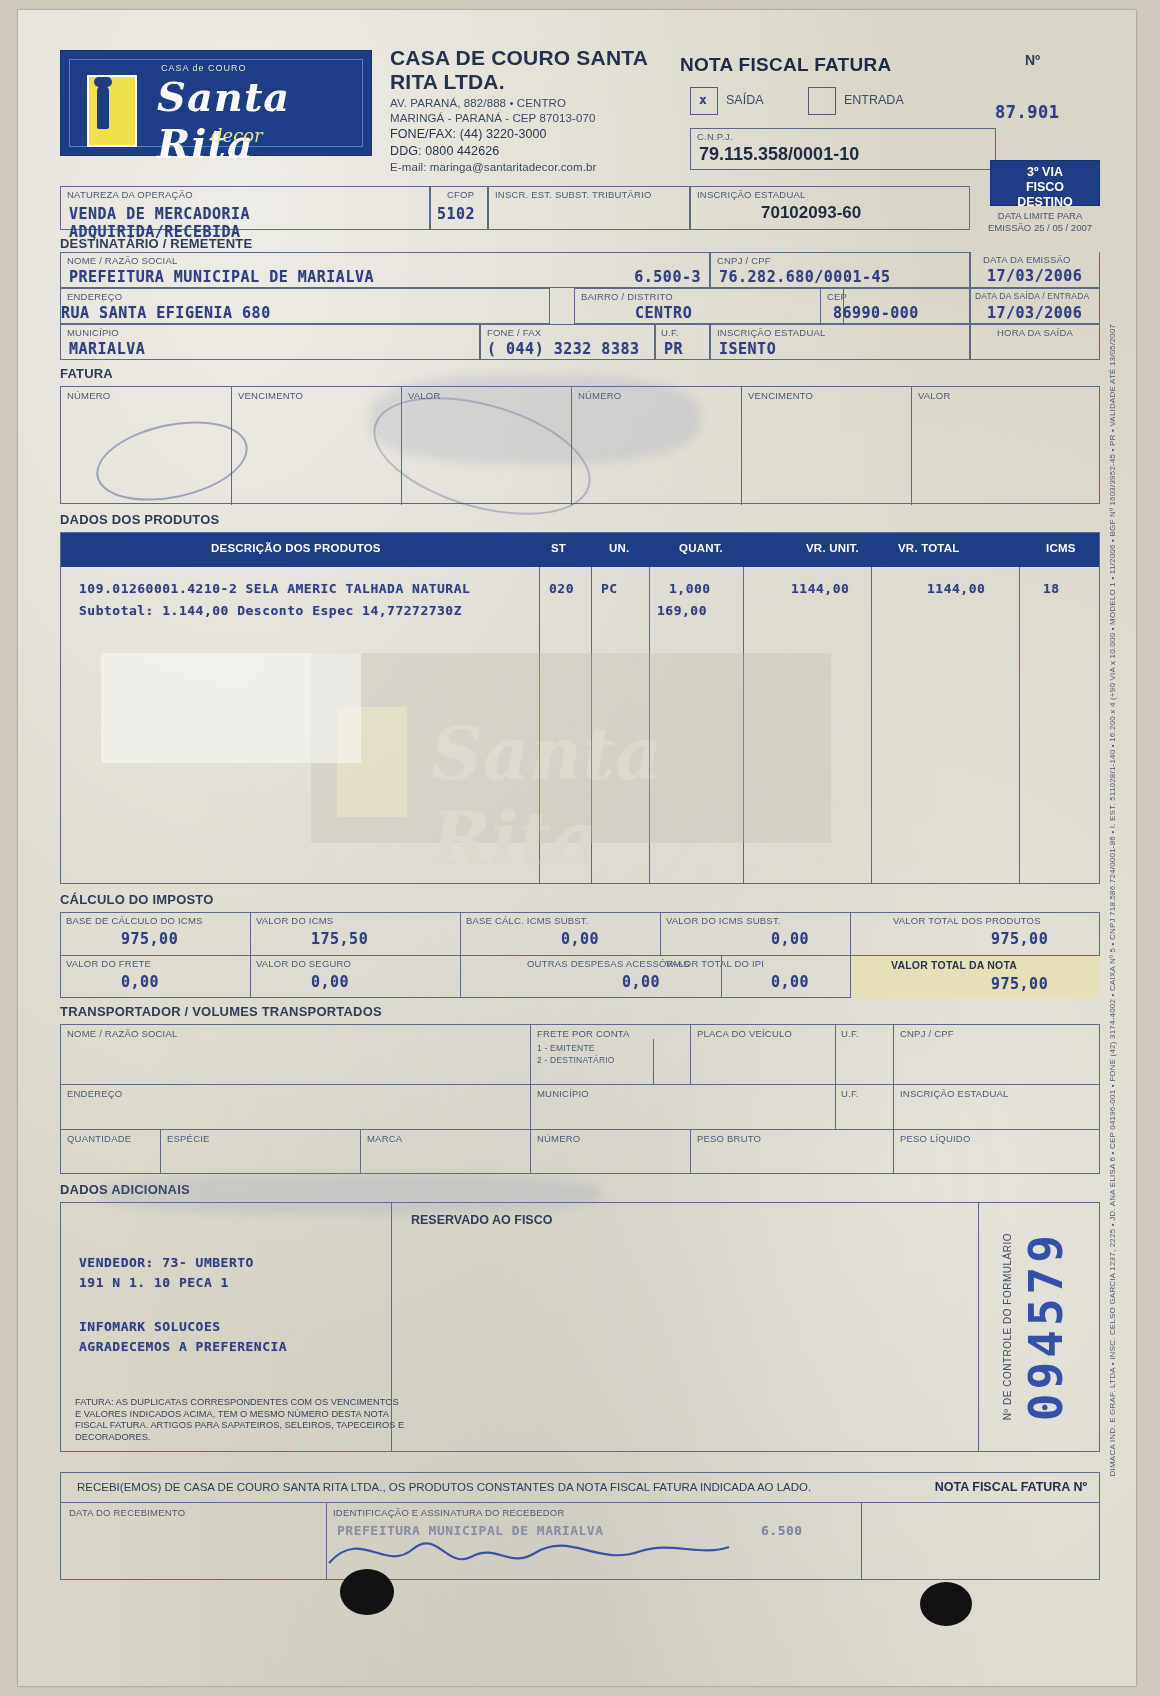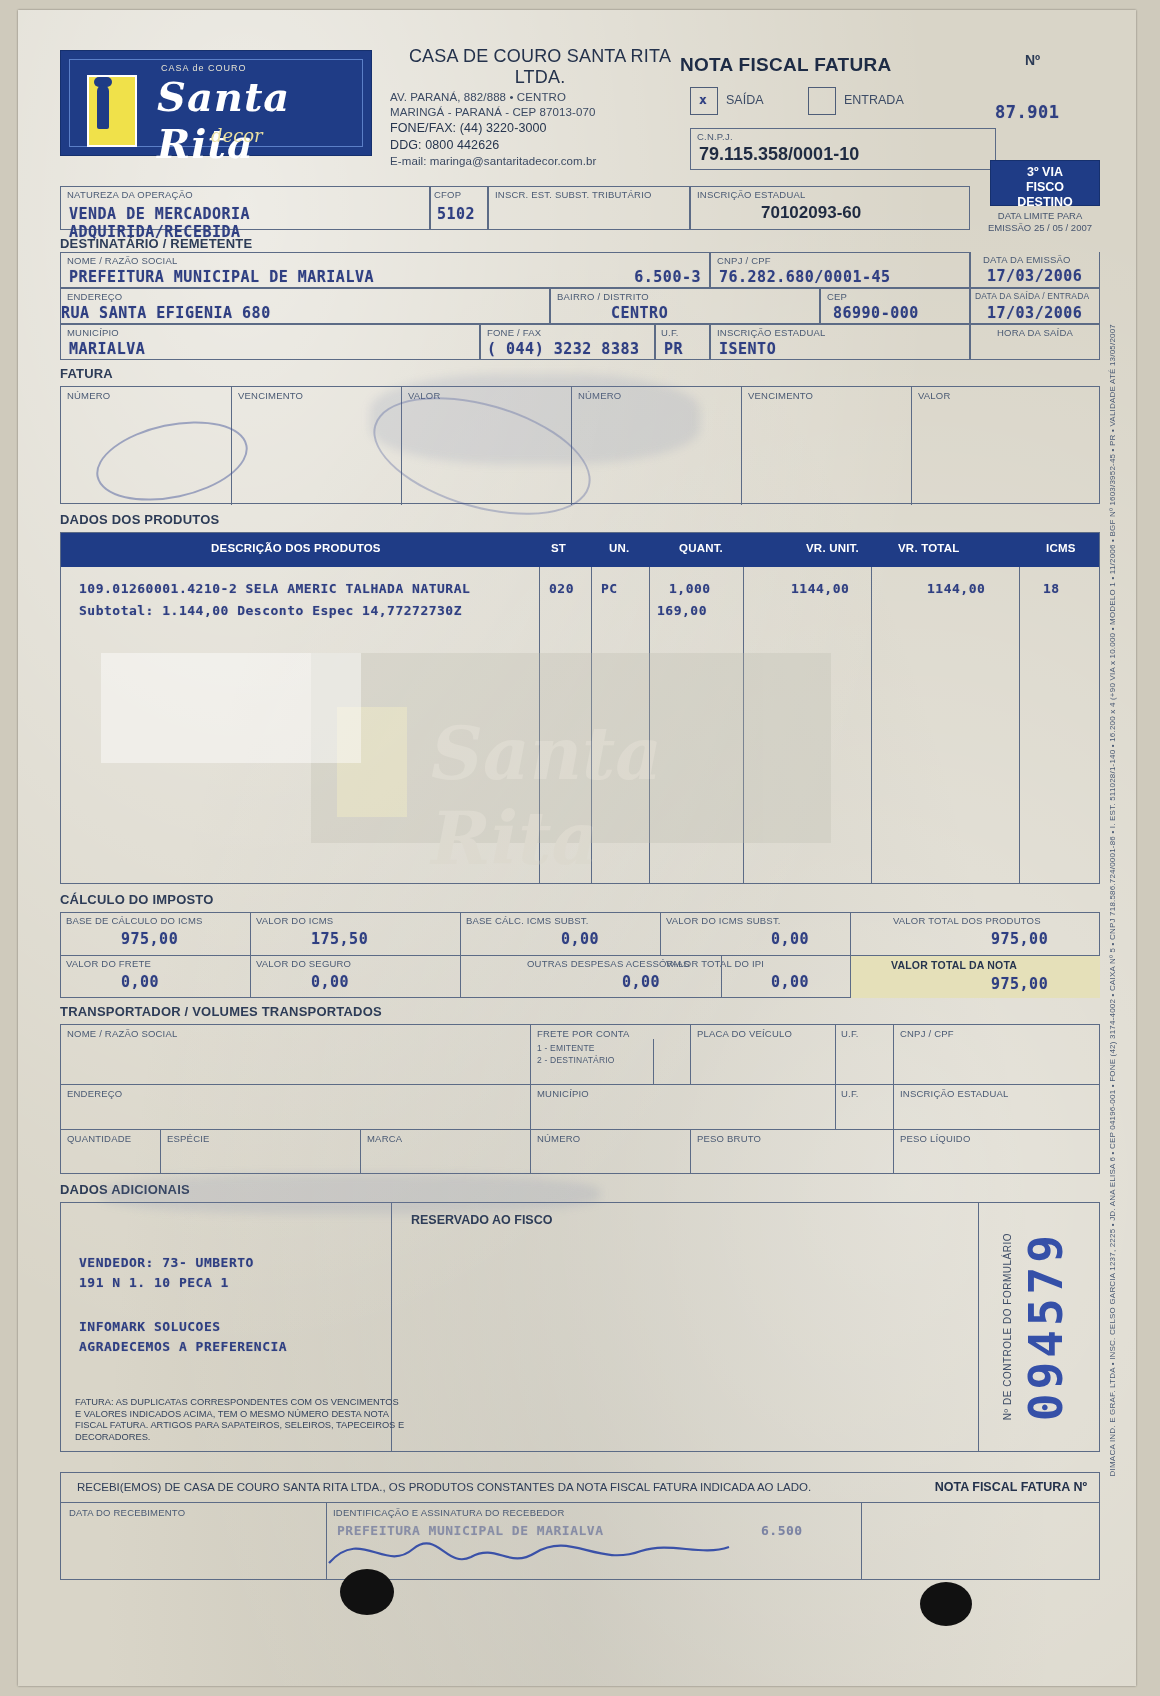--- a/index.html
+++ b/index.html
@@ -44,21 +44,21 @@
     position:absolute;left:96px;top:22px;font-family:"DejaVu Serif",serif;font-style:italic;
     font-size:40px;color:#ffffff;font-weight:bold;letter-spacing:1px;
   }
   #logo .small{position:absolute;left:100px;top:12px;font-size:9px;color:#e7e3d2;letter-spacing:1px;}
   #logo .decor{position:absolute;left:150px;top:74px;font-family:"DejaVu Serif",serif;font-style:italic;font-size:18px;color:#e9dfa0;}
   #logo .yellow{position:absolute;left:26px;top:24px;width:46px;height:68px;background:#f0e14a;border:2px solid #fff;}
   #logo .yshape{position:absolute;left:36px;top:34px;width:12px;height:44px;background:#1f3c86;border-radius:6px 6px 2px 2px;}
   #logo .ydot{position:absolute;left:33px;top:26px;width:18px;height:10px;background:#1f3c86;border-radius:9px;}
 
   #company{position:absolute;left:350px;top:22px;width:300px;}
-  #company .name{font-size:18px;font-weight:normal;color:#24324c;letter-spacing:.2px;text-align:center;}
+  #company .name{font-size:21px;font-weight:bold;color:#24324c;letter-spacing:.2px;}
   #company .line{font-size:11.5px;color:#3b4a63;margin-top:3px;letter-spacing:.1px;}
   #company .strong{font-weight:normal;font-size:12.5px;color:#27364f;}
 
   #nfTitle{position:absolute;left:640px;top:30px;font-size:19px;font-weight:bold;color:#1d2b45;letter-spacing:.3px;}
   #numLbl{position:absolute;left:985px;top:28px;font-size:14px;font-weight:bold;color:#2b3a55;}
   #numVal{position:absolute;left:955px;top:78px;}
 
   #saidaBox{position:absolute;left:650px;top:60px;width:280px;height:34px;}
   .chk{position:absolute;width:26px;height:26px;border:1px solid #4e5d78;top:3px;}
   #cnpjBox{left:650px;top:104px;width:306px;height:42px;}
@@ -72,21 +72,21 @@
 
   #dlim{position:absolute;left:940px;top:186px;width:120px;text-align:center;font-size:9.5px;color:#46556f;line-height:12px;}
   #destTitle{position:absolute;left:20px;top:212px;}
   #emiBox{left:930px;top:228px;width:130px;height:36px;}
   #dtsaidaBox{left:930px;top:264px;width:130px;height:36px;}
   #hrsaidaBox{left:930px;top:300px;width:130px;height:36px;}
 
   #nomeBox{left:20px;top:228px;width:650px;height:36px;}
   #cnpjcpfBox{left:670px;top:228px;width:260px;height:36px;}
   #endBox{left:20px;top:264px;width:490px;height:36px;}
-  #bairroBox{left:510px;top:264px;width:270px;height:36px;}
+  #bairroBox{left:534px;top:264px;width:270px;height:36px;}
   #cepBox{left:780px;top:264px;width:150px;height:36px;}
   #munBox{left:20px;top:300px;width:420px;height:36px;}
   #foneBox{left:440px;top:300px;width:175px;height:36px;}
   #ufBox{left:615px;top:300px;width:55px;height:36px;}
   #ieDestBox{left:670px;top:300px;width:260px;height:36px;}
 
   #faturaTitle{position:absolute;left:20px;top:342px;}
   #fatBox{left:20px;top:362px;width:1040px;height:118px;}
   .fatcell{position:absolute;top:0;height:118px;border-left:1px solid #5c6b86;box-sizing:border-box;}
 
@@ -187,21 +187,21 @@
     <div id="dlim">
       <div>DATA LIMITE PARA</div>
       <div>EMISSÃO 25 / 05 / 2007</div>
     </div>
 
     <div class="box" id="natBox">
       <div class="lbl" style="position:absolute;left:6px;top:2px;">NATUREZA DA OPERAÇÃO</div>
       <div class="hand md" style="position:absolute;left:8px;top:18px;">VENDA DE MERCADORIA ADQUIRIDA/RECEBIDA</div>
     </div>
     <div class="box" id="cfopBox">
-      <div class="lbl" style="position:absolute;left:3px;top:2px;">CFOP</div>
+      <div class="lbl" style="position:absolute;left:16px;top:2px;">CFOP</div>
       <div class="hand md" style="position:absolute;left:6px;top:18px;">5102</div>
     </div>
     <div class="box" id="substBox">
       <div class="lbl" style="position:absolute;left:6px;top:2px;">INSCR. EST. SUBST. TRIBUTÁRIO</div>
       <div class="hand md" style="position:absolute;left:8px;top:18px;"></div>
     </div>
     <div class="box" id="ieBox">
       <div class="lbl" style="position:absolute;left:6px;top:2px;">INSCRIÇÃO ESTADUAL</div>
       <div style="position:absolute;left:70px;top:16px;font-size:17px;font-weight:bold;color:#1f2b42;">70102093-60</div>
     </div>

